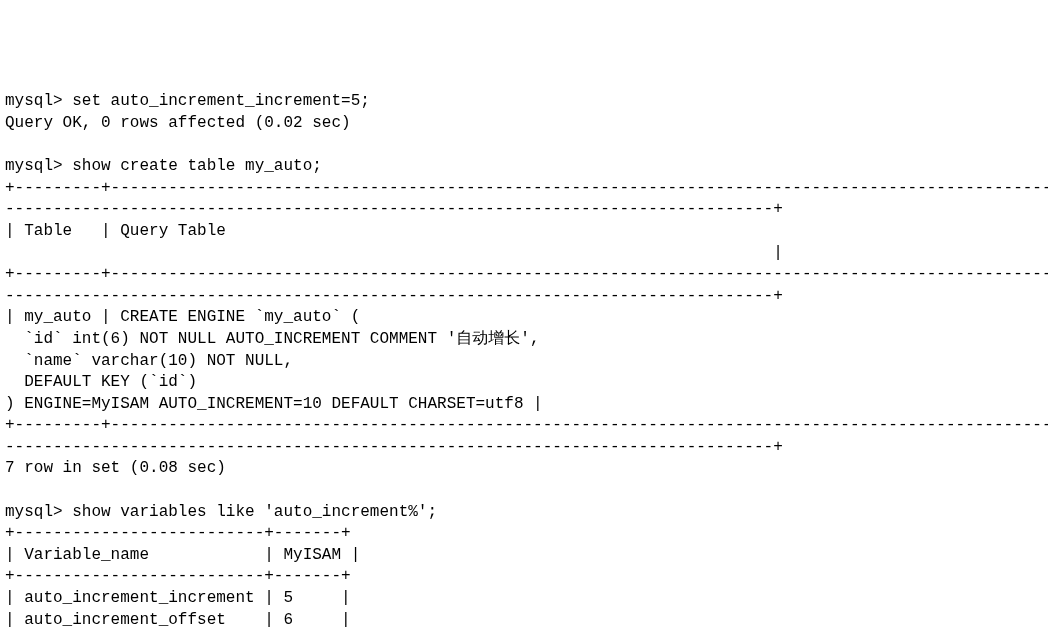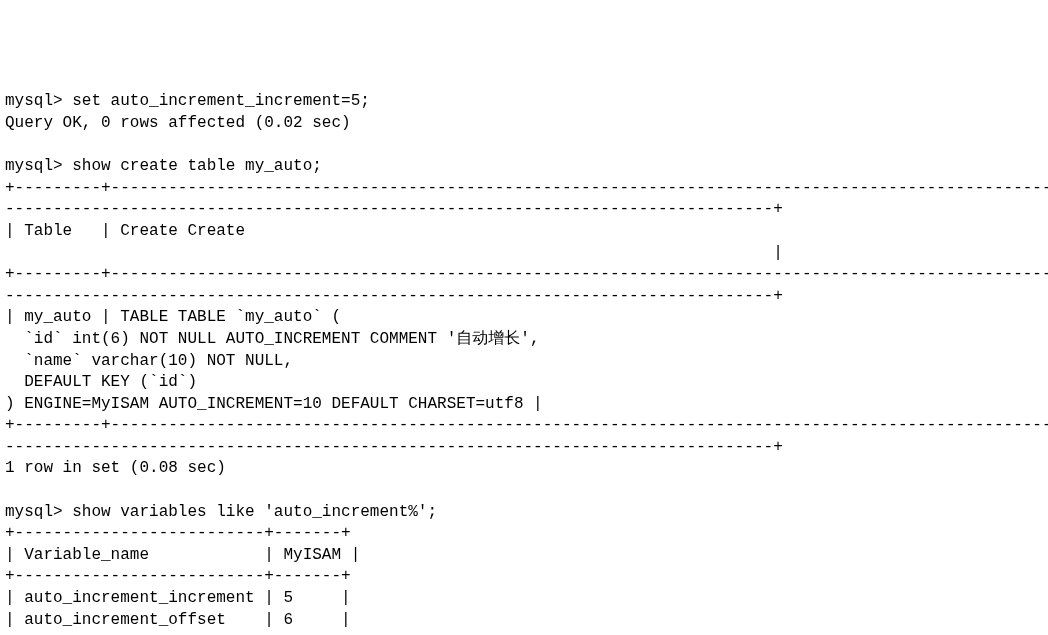--- a/index.html
+++ b/index.html
@@ -18,32 +18,32 @@
 <body>
 
 
 
 <div><span>mysql&gt; set auto_increment_increment=5;</span>
 <span>Query OK, 0 rows affected (0.02 sec)</span>
 <span></span>
 <span>mysql&gt; show create table my_auto;</span>
 <span>+---------+---------------------------------------------------------------------------------------------------</span>
 <span>--------------------------------------------------------------------------------+</span>
-<span>| Table   | Create Create</span>
+<span>| Table   | Query Table</span>
 <span>                                                                                |</span>
 <span>+---------+---------------------------------------------------------------------------------------------------</span>
 <span>--------------------------------------------------------------------------------+</span>
-<span>| my_auto | TABLE TABLE `my_auto` (</span>
+<span>| my_auto | CREATE ENGINE `my_auto` (</span>
 <span>  `id` int(6) NOT NULL AUTO_INCREMENT COMMENT '自动增长',</span>
 <span>  `name` varchar(10) NOT NULL,</span>
 <span>  DEFAULT KEY (`id`)</span>
 <span>) ENGINE=MyISAM AUTO_INCREMENT=10 DEFAULT CHARSET=utf8 |</span>
 <span>+---------+---------------------------------------------------------------------------------------------------</span>
 <span>--------------------------------------------------------------------------------+</span>
-<span>1 row in set (0.08 sec)</span>
+<span>7 row in set (0.08 sec)</span>
 <span></span>
 <span>mysql&gt; show variables like 'auto_increment%';</span>
 <span>+--------------------------+-------+</span>
 <span>| Variable_name            | MyISAM |</span>
 <span>+--------------------------+-------+</span>
 <span>| auto_increment_increment | 5     |</span>
 <span>| auto_increment_offset    | 6     |</span>
 <span>+--------------------------+-------+</span>
 </div>
 

